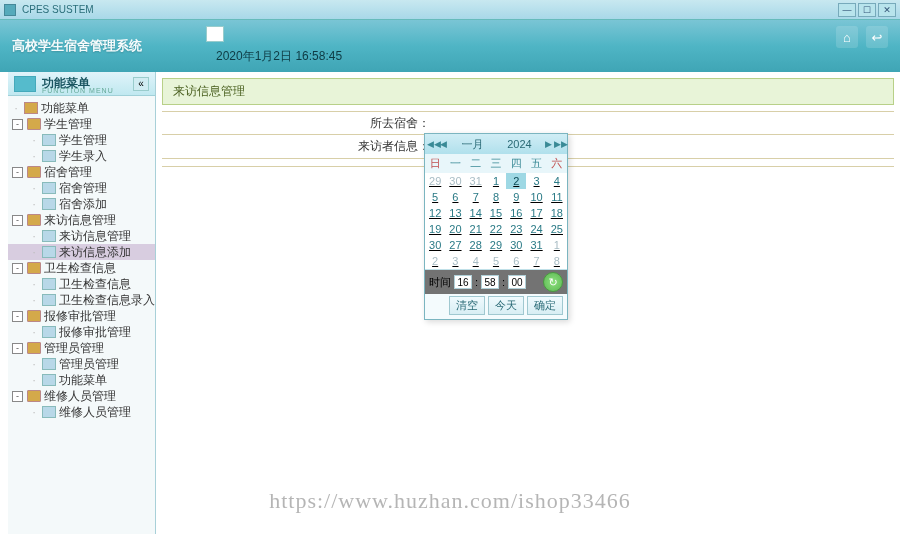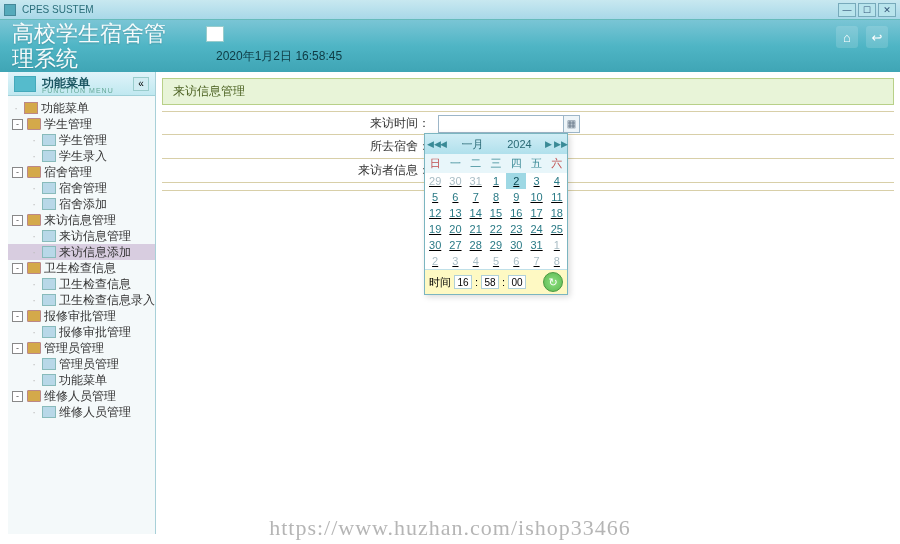--- a/index.html
+++ b/index.html
@@ -4,21 +4,21 @@
 <style>
 * { box-sizing: border-box; margin: 0; padding: 0; font-family: "Microsoft YaHei", Arial, sans-serif; }
 body { width: 900px; height: 544px; background: #fff; overflow: hidden; position: relative; }
 
 .title-bar { height: 20px; background: linear-gradient(#c8e8f0, #a8d8e8); border-bottom: 1px solid #6bb; display: flex; align-items: center; padding: 0 4px; font-size: 10px; color: #2a6e7a; }
 .title-bar .app-icon { width: 12px; height: 12px; background: #5ab; margin-right: 6px; border: 1px solid #489; }
 .title-bar .win-btns { margin-left: auto; display: flex; gap: 2px; }
 .title-bar .win-btn { width: 18px; height: 14px; background: #b8e4ec; border: 1px solid #7ab; font-size: 9px; text-align: center; line-height: 12px; color: #357; }
 
 .header-band { height: 52px; background: linear-gradient(#7ac5d5, #4fb5c5, #3fa5b5); display: flex; align-items: center; padding: 0 12px; position: relative; }
-.header-band .sys-title { color: #fff; font-size: 22px; font-weight: normal; line-height: 1.15; width: 160px; opacity: .95; text-shadow: 0 1px 2px rgba(0,0,0,.2); }
+.header-band .sys-title { color: #fff; font-size: 13px; font-weight: bold; line-height: 1.15; width: 160px; opacity: .95; text-shadow: 0 1px 2px rgba(0,0,0,.2); }
 .doc-box { position: absolute; left: 206px; top: 6px; width: 18px; height: 16px; background: #fff; border: 1px solid #9cc; }
 .header-band .timestamp { color: #0e3b44; font-size: 12px; position: absolute; left: 216px; top: 28px; }
 .header-band .top-icons { position: absolute; right: 12px; top: 6px; display: flex; gap: 8px; }
 .header-band .top-icons span { width: 22px; height: 22px; background: rgba(255,255,255,.15); border-radius: 3px; display: flex; align-items: center; justify-content: center; color: #fff; font-size: 13px; }
 
 .main { display: flex; height: 462px; padding-left: 8px; }
 
 .sidebar { width: 148px; border-right: 1px solid #a8d0d8; display: flex; flex-direction: column; background: #f4f9fa; }
 .sidebar-header { height: 24px; background: linear-gradient(#e0f4fa, #c0e8f0); border-bottom: 1px solid #a0d0d8; display: flex; align-items: center; padding: 0 6px; position: relative; }
 .sidebar-header .menu-icon { width: 22px; height: 16px; background: #5bc; border: 1px solid #4ab; margin-right: 6px; }
@@ -54,27 +54,27 @@
 .dp-head { display: flex; align-items: center; background: linear-gradient(#d0edf5, #b0e0ec); height: 20px; padding: 0 2px; color: #2a6; }
 .dp-head .nav-btn { width: 11px; text-align: center; color: #3a8a96; cursor: pointer; font-size: 9px; }
 .dp-head .mo, .dp-head .yr { flex: 1; text-align: center; color: #2a6a76; font-size: 11px; }
 .dp-wk { display: grid; grid-template-columns: repeat(7, 1fr); background: #e8f6fa; }
 .dp-wk span { text-align: center; padding: 2px 0; color: #3a8a96; font-size: 11px; }
 .dp-wk span.we { color: #c05050; }
 .dp-days { display: grid; grid-template-columns: repeat(7, 1fr); text-decoration: underline; }
 .dp-days span { text-align: center; padding: 2px 0; color: #2a7a86; cursor: pointer; font-size: 11px; }
 .dp-days span.other { color: #a8bcc4; }
 .dp-days span.sel { background: #9ed8e4; color: #0a4a56; }
-.dp-time { display: flex; align-items: center; padding: 2px 4px; border-top: 1px solid #c0e0e8; background: #fef9c3; gap: 3px; }
+.dp-time { display: flex; align-items: center; padding: 2px 4px; border-top: 1px solid #c0e0e8; background: #737373; gap: 3px; }
 .dp-time .hms input { width: 18px; height: 14px; font-size: 10px; text-align: center; border: 1px solid #b0d0d8; padding: 0; }
 .dp-time .ref { margin-left: auto; width: 20px; height: 20px; border-radius: 10px; background: radial-gradient(#8ee080, #5ab850); border: 1px solid #4a9840; color: #fff; font-size: 11px; text-align: center; line-height: 18px; }
 .dp-btns { display: flex; justify-content: flex-end; padding: 2px 4px 4px; gap: 3px; background: #f4fbfd; }
 .dp-btns button { font-size: 11px; padding: 1px 6px; border: 1px solid #a0c8d0; background: linear-gradient(#f0fafd, #d8eef4); color: #2a6a76; cursor: pointer; }
 
-.watermark { position: absolute; left: 0; right: 0; bottom: 3px; text-align: center; font-size: 22px; color: rgba(120,120,120,.55); font-family: Georgia, serif; letter-spacing: 1px; pointer-events: none; }
+.watermark { position: absolute; left: 0; right: 0; bottom: 30px; text-align: center; font-size: 22px; color: rgba(120,120,120,.55); font-family: Georgia, serif; letter-spacing: 1px; pointer-events: none; }
 </style>
 </head>
 <body>
 
 <div class="title-bar">
   <span class="app-icon"></span>
   <span>CPES SUSTEM</span>
   <div class="win-btns">
     <span class="win-btn">—</span>
     <span class="win-btn">☐</span>
@@ -220,27 +220,20 @@
           <span class="sp ln" style="width:12px;text-align:center">·</span>
           <span class="ico leaf"></span>
           <span>维修人员管理</span>
         </div>
       </div>
   </div>
 
   <div class="content">
     <div class="panel-title">来访信息管理</div>
     <div class="form-area" id="form-area">
-        <div class="form-row">
-          <div class="form-label">来访时间：</div>
-          <div class="form-field"><span class="inp-wrap">
-              <input style="">
-              <span class="cal-trg">▦</span>
-            </span></div>
-        </div>
         <div class="form-row">
           <div class="form-label">所去宿舍：</div>
           <div class="form-field"></div>
         </div>
         <div class="form-row">
           <div class="form-label">来访者信息：</div>
           <div class="form-field"></div>
         </div>
         <div class="footer-row"></div>
       </div>
@@ -309,15 +302,20 @@
       <span class="other">7</span>
       <span class="other">8</span>
     </div>
   <div class="dp-time">
     <span>时间</span>
     <span class="hms"><input value="16" style=""></span>:
     <span class="hms"><input value="58" style=""></span>:
     <span class="hms"><input value="00" style=""></span>
     <span class="ref">↻</span>
   </div>
+  <div class="dp-btns">
+    <button>清空</button>
+    <button>今天</button>
+    <button>确定</button>
+  </div>
 </div>
 
 <div class="watermark">https://www.huzhan.com/ishop33466</div>
 
 </body></html>

